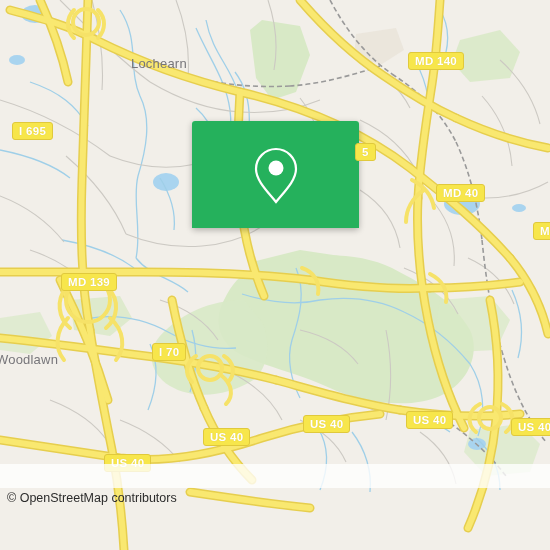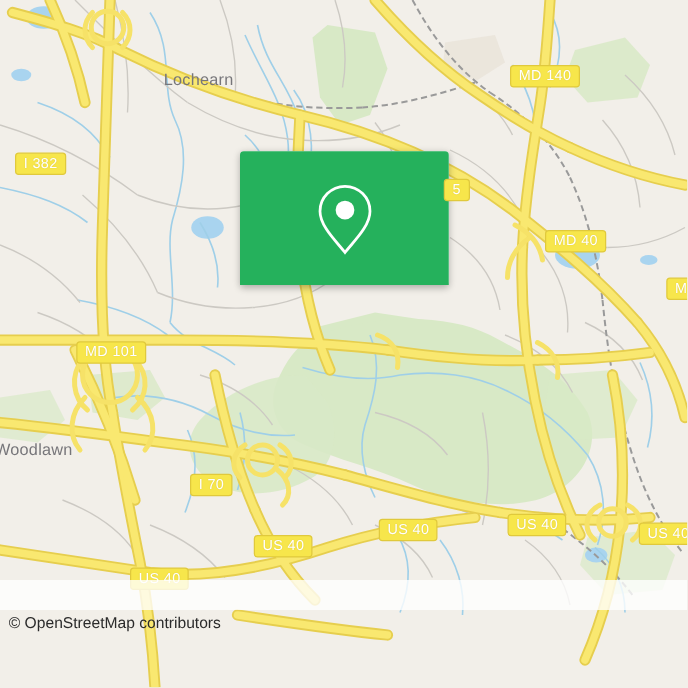--- a/index.html
+++ b/index.html
@@ -4,42 +4,42 @@
 <style>
   html,body{margin:0;padding:0;}
   body{
     width:550px;height:550px;overflow:hidden;
     font-family:"Liberation Sans", sans-serif;
     background:#f2efe9;
   }
   #app{position:relative;width:550px;height:550px;overflow:hidden;background:#f2efe9;}
 
   
-  #map{position:absolute;left:0;top:0;width:550px;height:550px;overflow:hidden;background:#f2efe9;border-radius:12px;}
+  #map{position:absolute;left:0;top:0;width:550px;height:550px;overflow:hidden;background:#f2efe9;}
   #map svg{display:block;width:550px;height:550px;}
 
   .map-label{
     position:absolute;
     font-family:"Liberation Sans", sans-serif;
     font-size:13px;
     color:#77767a;
     white-space:nowrap;
     letter-spacing:.2px;
   }
 
   
   .shield{
     position:absolute;
     background:#f7e64b;
     border:1px solid #e0c93c;
     border-radius:3px;
     color:#fff;
     font-family:"Liberation Sans", sans-serif;
     font-size:11.5px;
-    font-weight:normal;
+    font-weight:bold;
     letter-spacing:.3px;
     padding:2px 6px 2px 6px;
     line-height:12px;
     white-space:nowrap;
     text-shadow:0 0 1px #d8c23a;
     box-sizing:border-box;
   }
   .shield span{display:block;}
 
   
@@ -307,35 +307,35 @@
       </g>
     </svg>
 
     <div class="map-label" style="left:131px;top:56px;">Lochearn</div>
     <div class="map-label" style="left:-4px;top:352px;">Woodlawn</div>
 
     <div class="shield" style="left:408px;top:52px;">
         <span>MD 140</span>
       </div>
     <div class="shield" style="left:12px;top:122px;">
-        <span>I 382</span>
+        <span>I 695</span>
       </div>
     <div class="shield" style="left:436px;top:184px;">
         <span>MD 40</span>
       </div>
     <div class="shield" style="left:533px;top:222px;">
         <span>MD</span>
       </div>
     <div class="shield" style="left:355px;top:143px;z-index:1;">
         <span>5</span>
       </div>
     <div class="shield" style="left:61px;top:273px;">
-        <span>MD 101</span>
-      </div>
-    <div class="shield" style="left:152px;top:343px;margin-top:36px;">
+        <span>MD 139</span>
+      </div>
+    <div class="shield" style="left:152px;top:343px;">
         <span>I 70</span>
       </div>
     <div class="shield" style="left:104px;top:454px;">
         <span>US 40</span>
       </div>
     <div class="shield" style="left:203px;top:428px;">
         <span>US 40</span>
       </div>
     <div class="shield" style="left:303px;top:415px;">
         <span>US 40</span>

